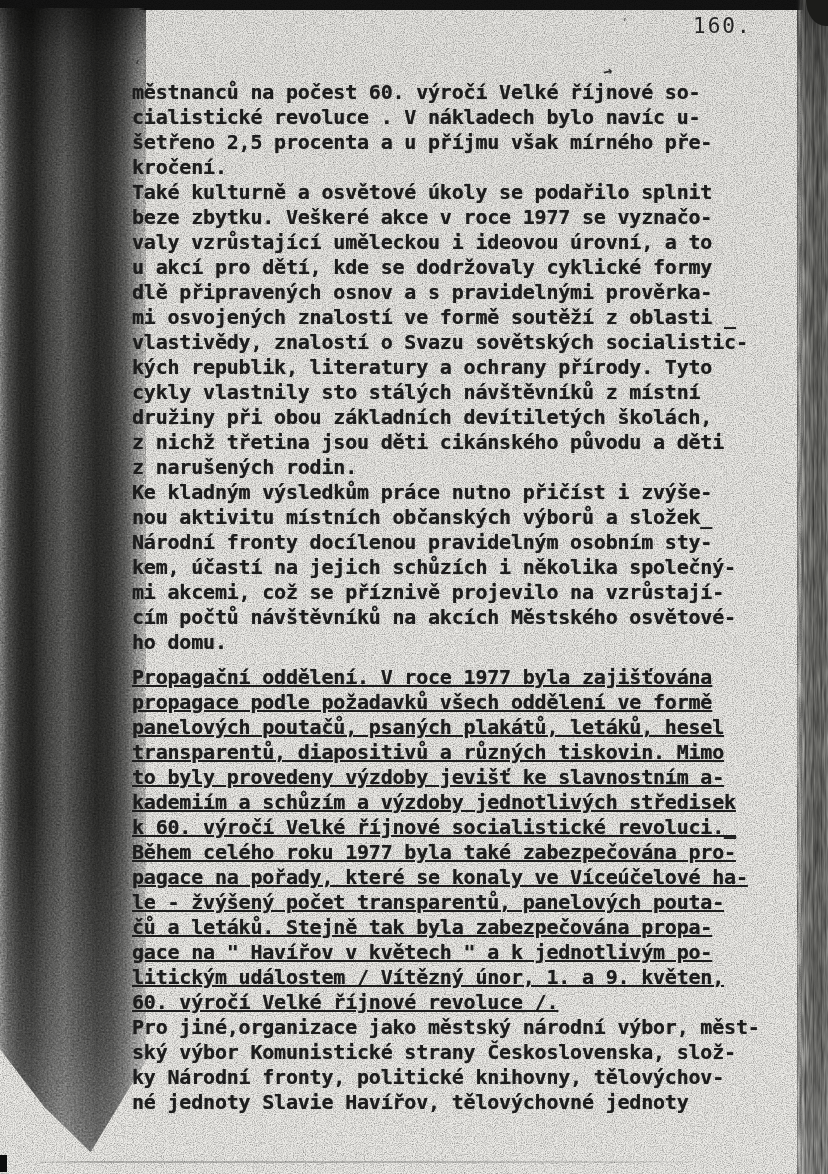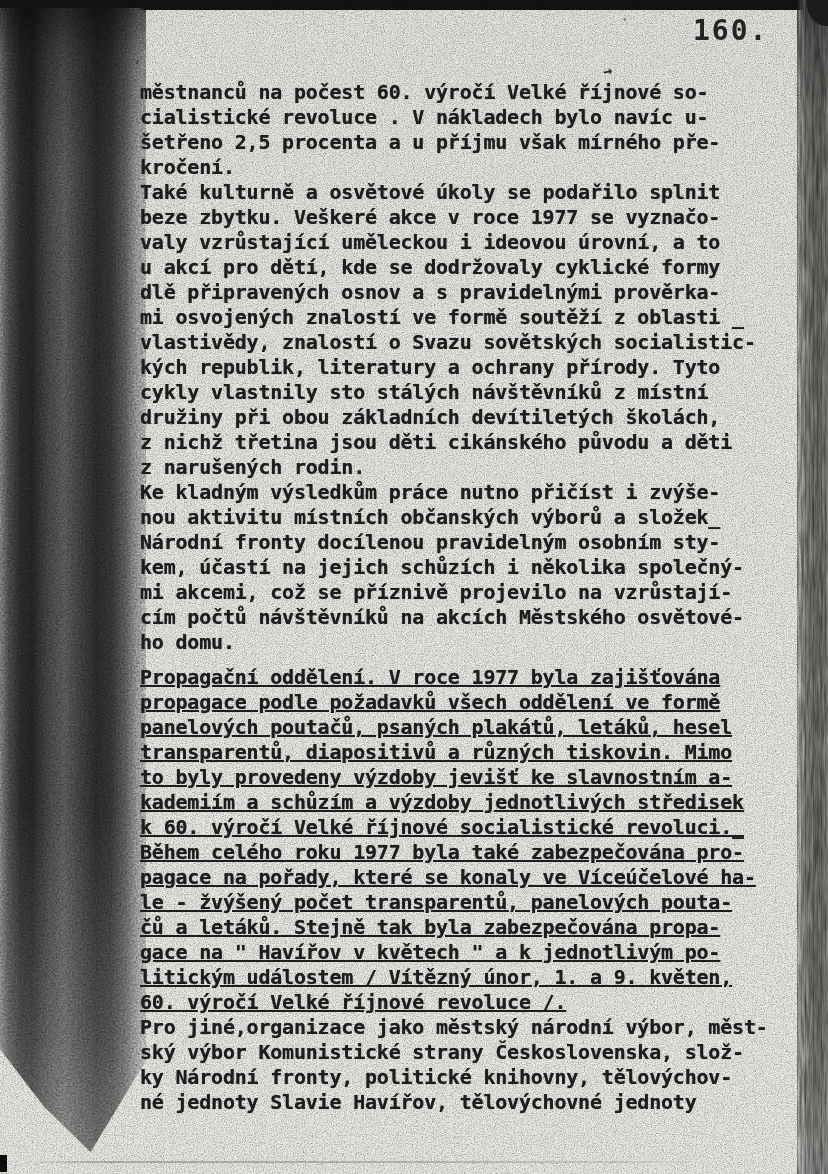--- a/index.html
+++ b/index.html
@@ -62,38 +62,38 @@
         #8b8b87 45%, #7d7d79 70%, #9a9a96 100%);
   }
   .edge-right svg { position: absolute; inset: 0; width: 100%; height: 100%; }
 
   
   .speckle { position: absolute; inset: 0; width: 100%; height: 100%; pointer-events: none; }
 
   
   .page-number {
     position: absolute; left: 693px; top: 14px;
-    font-size: 28px; font-weight: bold; color: #242424;
+    font-size: 21px; font-weight: normal; color: #242424;
     letter-spacing: 2px;
   }
 
   
   .text-block {
     position: absolute; left: 132px; top: 80px;
     width: 665px;
     color: #1d1d1d;
     font-size: 20px; font-weight: bold;
     line-height: 25px;
     letter-spacing: -0.2px;
     text-shadow: 0 0 0.7px rgba(30,30,30,0.75);
     white-space: pre;
   }
   .paragraph { margin: 0; }
   .paragraph.gap { margin-top: 10px; text-decoration: underline; }
-  .line { height: 25px; margin-left: 8px; }
+  .line { height: 25px; }
 
   
   .arrow-mark {
     position: absolute; left: 603px; top: 62px;
     font-size: 15px; color: #2a2a2a; transform: rotate(-12deg);
     font-weight: bold;
   }
   .tick-mark {
     position: absolute; left: 133px; top: 58px;
     font-size: 14px; color: #3a3a3a;

